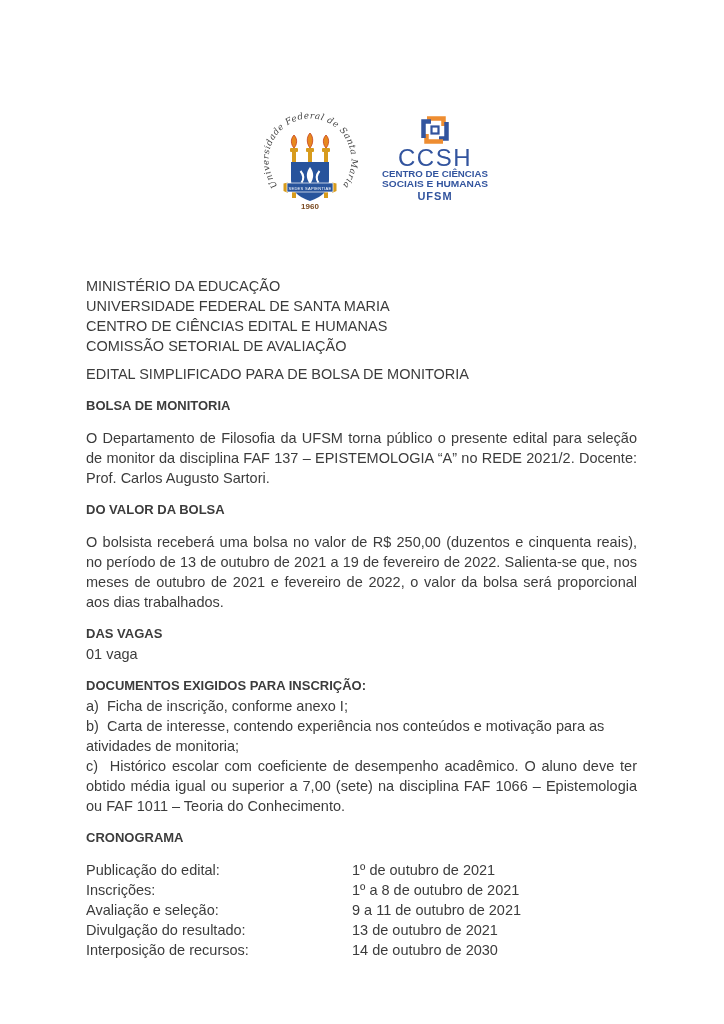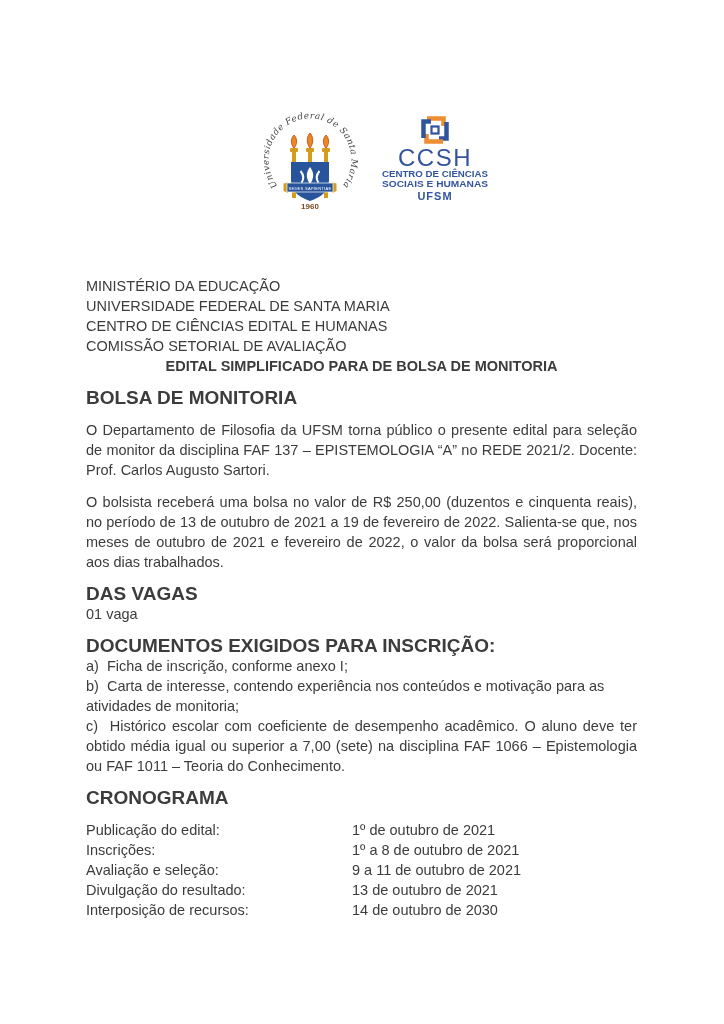--- a/index.html
+++ b/index.html
@@ -23,28 +23,29 @@
     display: flex;
     align-items: center;
     justify-content: center;
     gap: 18px;
     transform: translateX(12px);
     height: 104px;
   }
   .org-header { margin-top: 64px; text-align: left; }
   .org-line { white-space: nowrap; }
   .doc-title {
-    text-align: center;
+    margin-top: 8px;
+    text-align: left;
     font-size: 14.5px;
-    font-weight: bold;
+    font-weight: normal;
     white-space: nowrap;
   }
   .sec-heading {
     margin-top: 12px;
-    font-size: 19px;
+    font-size: 13px;
     font-weight: bold;
   }
   .para { margin-top: 12px; }
   .just { text-align: justify; }
   .tight { margin-top: 0; }
   .prelines { white-space: pre-line; }
   .cron-table { margin-top: 12px; }
   .cron-row { display: flex; }
   .cron-label { width: 266px; flex: 0 0 266px; }
   .cron-value { flex: 1; }
@@ -124,20 +125,21 @@
     <div class="org-line">UNIVERSIDADE FEDERAL DE SANTA MARIA</div>
     <div class="org-line">CENTRO DE CIÊNCIAS EDITAL E HUMANAS</div>
     <div class="org-line">COMISSÃO SETORIAL DE AVALIAÇÃO</div>
   </div>
 
   <h1 class="doc-title">EDITAL SIMPLIFICADO PARA DE BOLSA DE MONITORIA</h1>
 
   <h2 class="sec-heading">BOLSA DE MONITORIA</h2>
   <p class="para just">O Departamento de Filosofia da UFSM torna público o presente edital para seleção de monitor da disciplina FAF 137 – EPISTEMOLOGIA “A” no REDE 2021/2. Docente: Prof. Carlos Augusto Sartori.</p>
 
+  <h2 class="sec-heading">DO VALOR DA BOLSA</h2>
   <p class="para just">O bolsista receberá uma bolsa no valor de R$ 250,00 (duzentos e cinquenta reais), no período de 13 de outubro de 2021 a 19 de fevereiro de 2022. Salienta-se que, nos meses de outubro de 2021 e fevereiro de 2022, o valor da bolsa será proporcional aos dias trabalhados.</p>
 
   <h2 class="sec-heading">DAS VAGAS</h2>
   <p class="para tight">01 vaga</p>
 
   <h2 class="sec-heading">DOCUMENTOS EXIGIDOS PARA INSCRIÇÃO:</h2>
   <p class="para tight">a)&nbsp; Ficha de inscrição, conforme anexo I;</p>
   <p class="para tight prelines">b)&nbsp; Carta de interesse, contendo experiência nos conteúdos e motivação para as
 atividades de monitoria;</p>
   <p class="para tight just">c)&nbsp; Histórico escolar com coeficiente de desempenho acadêmico. O aluno deve ter obtido média igual ou superior a 7,00 (sete) na disciplina FAF 1066 – Epistemologia ou FAF 1011 – Teoria do Conhecimento.</p>

